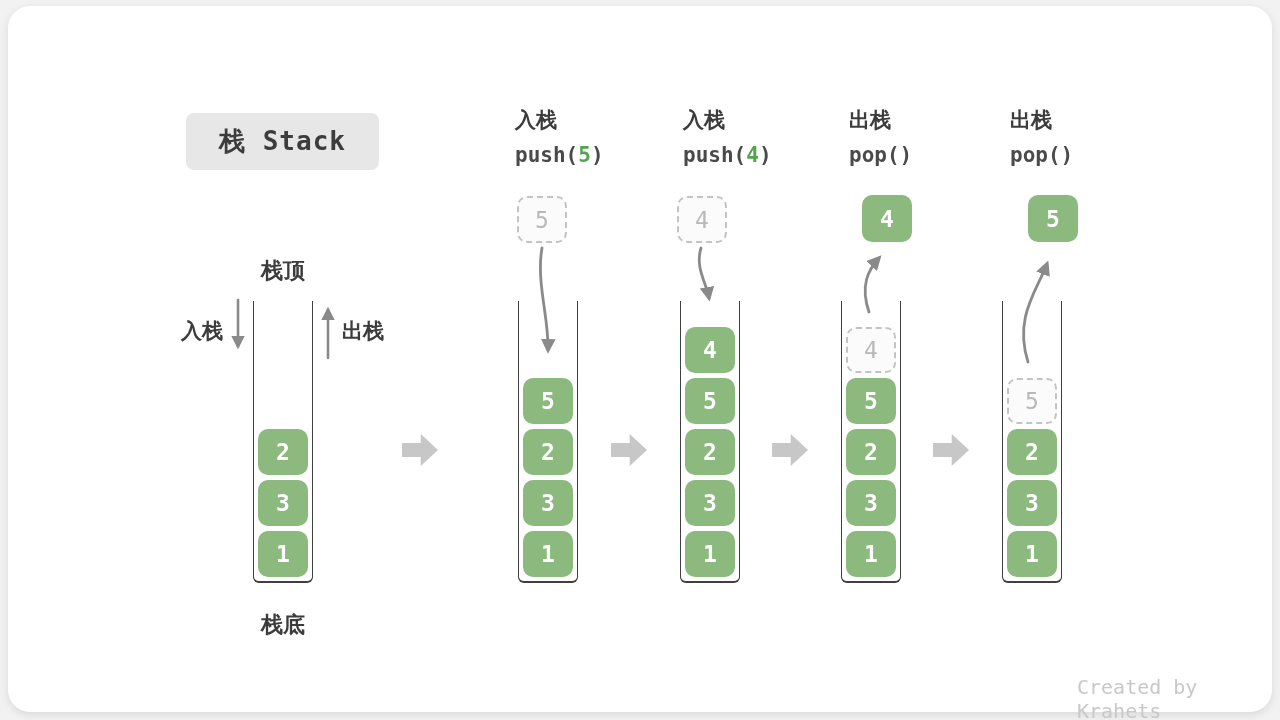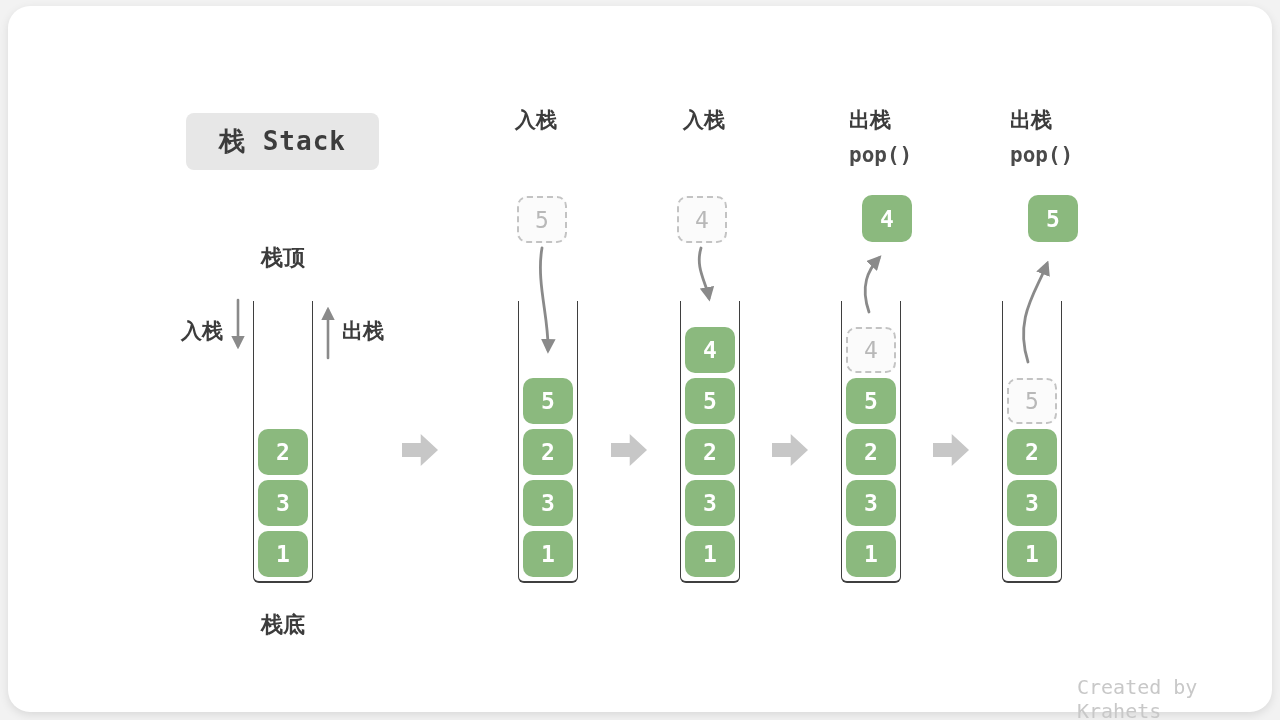--- a/index.html
+++ b/index.html
@@ -61,39 +61,41 @@
 </head>
 <body>
 
 <div class="stage">
   <div class="card"></div>
 
   <div class="title-box">栈 Stack</div>
 
   <div class="op-col" style="left:515px">
     <div class="op-name">入栈</div>
+    <div class="op-code"><span>push(</span><span class="op-arg">5</span><span>)</span></div>
   </div>
   <div class="op-col" style="left:683px">
     <div class="op-name">入栈</div>
+    <div class="op-code"><span>push(</span><span class="op-arg">4</span><span>)</span></div>
   </div>
   <div class="op-col" style="left:849px">
     <div class="op-name">出栈</div>
     <div class="op-code"><span>pop(</span><span class="op-arg"></span><span>)</span></div>
   </div>
   <div class="op-col" style="left:1010px">
     <div class="op-name">出栈</div>
     <div class="op-code"><span>pop(</span><span class="op-arg"></span><span>)</span></div>
   </div>
 
   <div class="float-box ghost" style="left:517px; top:196px">5</div>
   <div class="float-box ghost" style="left:677px; top:196px">4</div>
   <div class="float-box solid" style="left:862px; top:195px">4</div>
   <div class="float-box solid" style="left:1028px; top:195px">5</div>
 
-  <div class="zh-label centered" style="left:233px; top:243px">栈顶</div>
+  <div class="zh-label centered" style="left:233px; top:256px">栈顶</div>
   <div class="zh-label centered" style="left:233px; top:610px">栈底</div>
   <div class="zh-label" style="left:160px; top:317px; width:63px; text-align:right">入栈</div>
   <div class="zh-label" style="left:342px; top:317px">出栈</div>
 
   <div class="stack" style="left:253px">
     <div class="cells">
       <div class="cell">1</div>
       <div class="cell">3</div>
       <div class="cell">2</div>
     </div>

